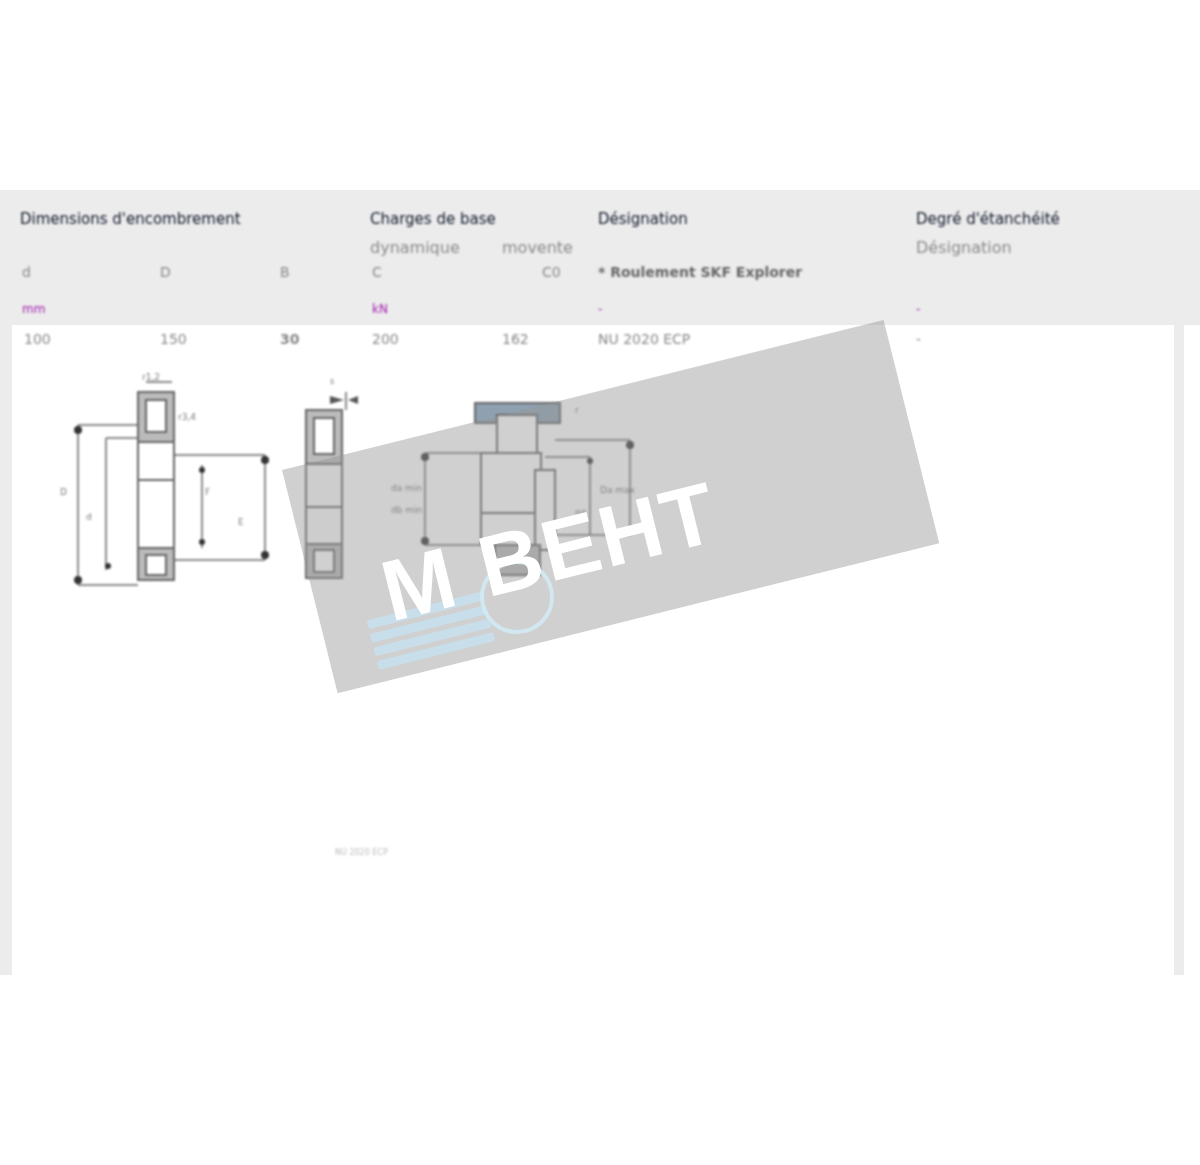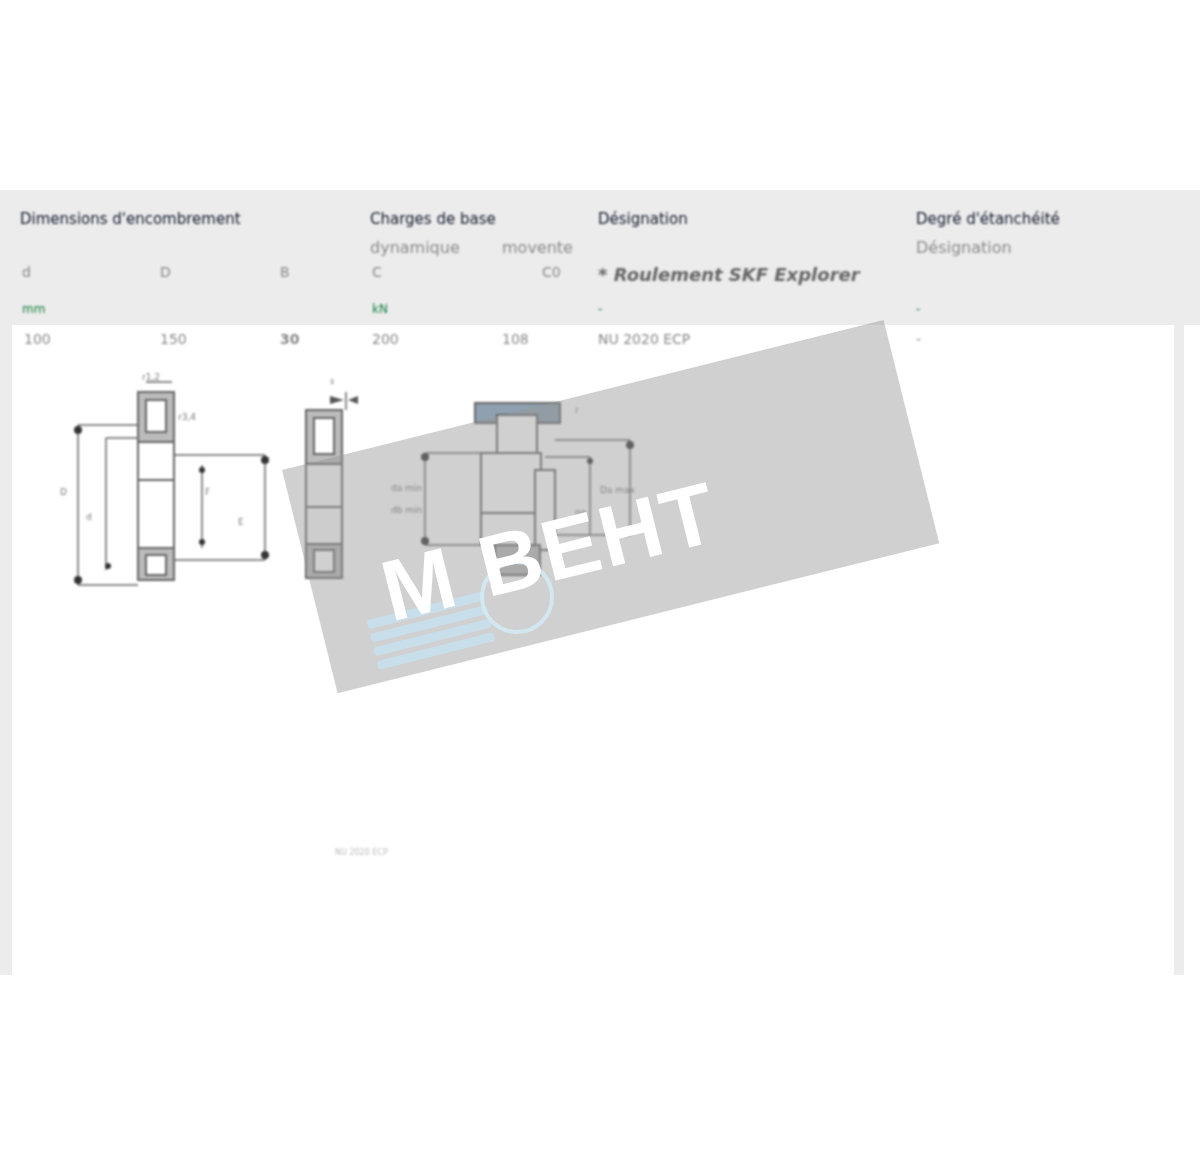--- a/index.html
+++ b/index.html
@@ -18,23 +18,23 @@
     position:absolute; left:1174px; top:325px; width:10px; height:650px; background:#ececec;
   }
   .header {
     position:absolute; left:0; top:190px; width:1200px; height:135px;
     background:#ececec;
   }
   .txt { position:absolute; white-space:nowrap; filter:blur(0.9px); }
   .h1 { font-size:15px; font-weight:normal; color:#0f172a; }
   .h2 { font-size:16px; color:#8a8a8a; }
   .sym { font-size:14px; color:#888; }
-  .unit { font-size:12px; color:#15803d; }
+  .unit { font-size:12px; color:#a21caf; }
   .val { font-size:14px; color:#888; }
-  .italic { font-style:italic; font-weight:bold; font-size:18px; color:#666; }
+  .italic { font-weight:bold; font-size:14px; color:#666; }
 
   .drawing { position:absolute; filter:blur(0.8px); }
 
   .watermark {
     position:absolute; left:282px; top:470px; width:620px; height:230px;
     background:rgba(150,150,150,0.45);
     transform:rotate(-14deg); transform-origin:left top;
   }
   .wm-text-big {
     position:absolute; color:#ffffff; font-weight:bold; font-size:86px;
@@ -80,21 +80,21 @@
 
 <span class="txt unit" style="left:22px;top:302px;">mm</span>
 <span class="txt unit" style="left:372px;top:302px;">kN</span>
 <span class="txt unit" style="left:598px;top:302px;">-</span>
 <span class="txt unit" style="left:916px;top:302px;">-</span>
 
 <span class="txt val" style="left:24px;top:331px;text-align:center;">100</span>
 <span class="txt val" style="left:160px;top:331px;text-align:right;">150</span>
 <span class="txt val" style="left:280px;top:331px;font-weight:bold;">30</span>
 <span class="txt val" style="left:372px;top:331px;">200</span>
-<span class="txt val" style="left:502px;top:331px;">108</span>
+<span class="txt val" style="left:502px;top:331px;">162</span>
 <span class="txt val" style="left:598px;top:331px;">NU 2020 ECP</span>
 <span class="txt val" style="left:916px;top:331px;">-</span>
 
 <svg class="drawing" style="left:60px;top:370px;" width="220" height="220" viewBox="0 0 220 220">
   <g stroke="#666" stroke-width="2" fill="none">
     <rect x="78" y="22" width="36" height="50" fill="#bbb"></rect>
     <rect x="86" y="30" width="20" height="32" fill="#fff"></rect>
     <rect x="78" y="178" width="36" height="32" fill="#bbb"></rect>
     <rect x="86" y="185" width="20" height="20" fill="#fff"></rect>
     <line x1="78" y1="72" x2="78" y2="178"></line>

